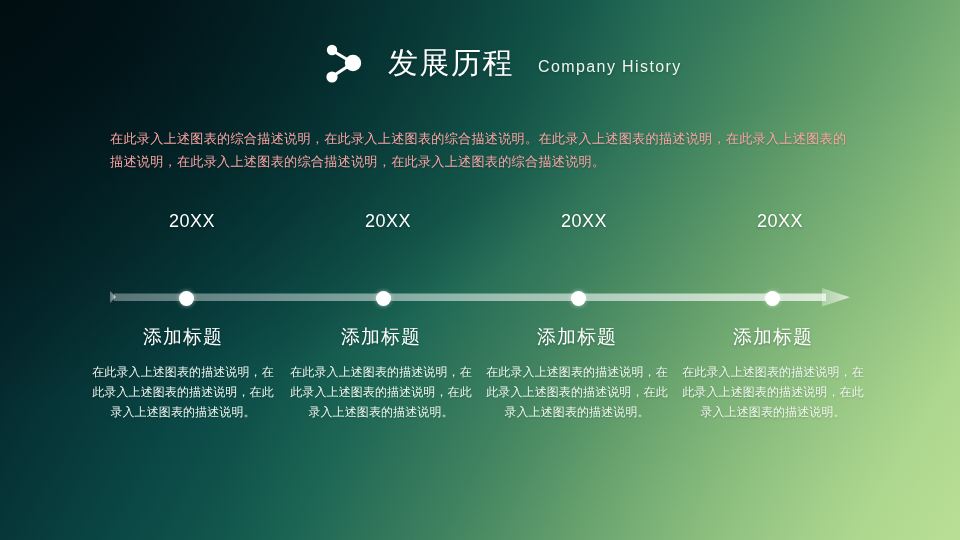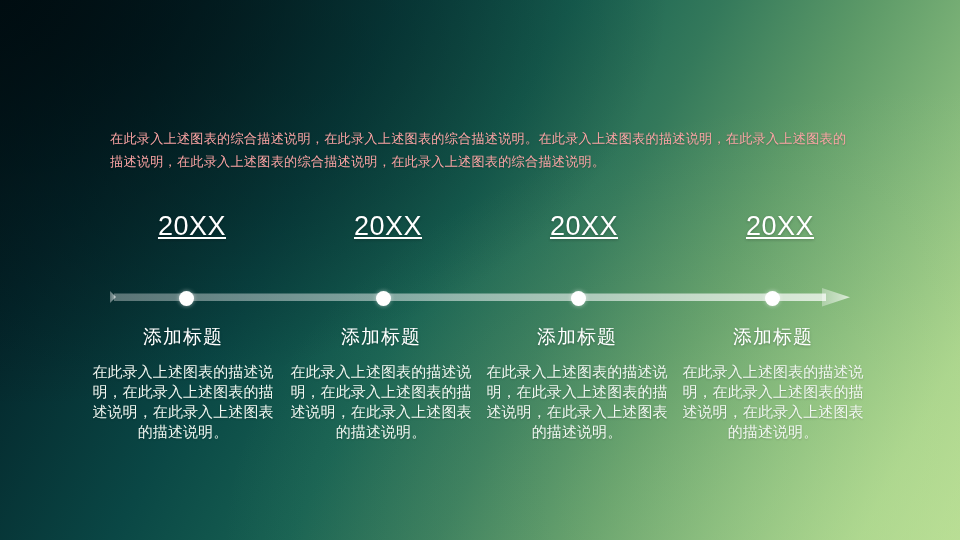--- a/index.html
+++ b/index.html
@@ -83,24 +83,23 @@
   .timeline { position:absolute; left:0; top:205px; width:960px; height:115px; }
 
   .years { position:absolute; left:0; top:0; width:960px; height:46px; }
   .year {
     position:absolute;
     top:6px;
     width:120px;
     margin-left:-60px;
     text-align:center;
     color:#ffffff;
-    font-size:27px;
+    font-size:18px;
     letter-spacing:0.5px;
     text-shadow:0 1px 3px rgba(0,0,0,0.25);
-    text-decoration:underline;
   }
 
   .axis { position:absolute; left:110px; top:79px; width:745px; height:30px; }
   .axis svg { display:block; }
 
   .node {
     position:absolute;
     width:15px; height:15px;
     margin-left:-7.5px;
     top:86px;
@@ -121,33 +120,46 @@
   .col-title {
     color:#ffffff;
     font-size:19px;
     letter-spacing:1px;
     line-height:1.25;
     margin-bottom:13px;
     text-shadow:0 1px 3px rgba(0,0,0,0.25);
   }
   .col-body {
     color:#f2f8f2;
-    font-size:15px;
+    font-size:12px;
     line-height:20px;
     letter-spacing:0.1px;
     text-shadow:0 1px 2px rgba(0,0,0,0.2);
   }
 </style>
 </head>
 <body>
 
 <div class="slide">
   <div class="bg"></div>
   <div class="bg-overlay"></div>
 
+  <div class="header">
+    <span class="brand-icon">
+      <svg viewBox="0 0 52 52" xmlns="http://www.w3.org/2000/svg">
+        <line x1="15" y1="14" x2="35" y2="26" stroke="#ffffff" stroke-width="3.2" stroke-linecap="round"></line>
+        <line x1="15" y1="39" x2="35" y2="26" stroke="#ffffff" stroke-width="3.2" stroke-linecap="round"></line>
+        <circle cx="35" cy="26" r="8.2" fill="#ffffff"></circle>
+        <circle cx="14" cy="13" r="5.2" fill="#ffffff"></circle>
+        <circle cx="14" cy="40" r="5.6" fill="#ffffff"></circle>
+      </svg>
+    </span>
+    <span class="title-cn">发展历程</span>
+    <span class="title-en">Company History</span>
+  </div>
 
   <div class="description">在此录入上述图表的综合描述说明，在此录入上述图表的综合描述说明。在此录入上述图表的描述说明，在此录入上述图表的描述说明，在此录入上述图表的综合描述说明，在此录入上述图表的综合描述说明。</div>
 
   <div class="timeline">
 
     <div class="years">
       <div class="year" style="left:192px">20XX</div>
       <div class="year" style="left:388px">20XX</div>
       <div class="year" style="left:584px">20XX</div>
       <div class="year" style="left:780px">20XX</div>

